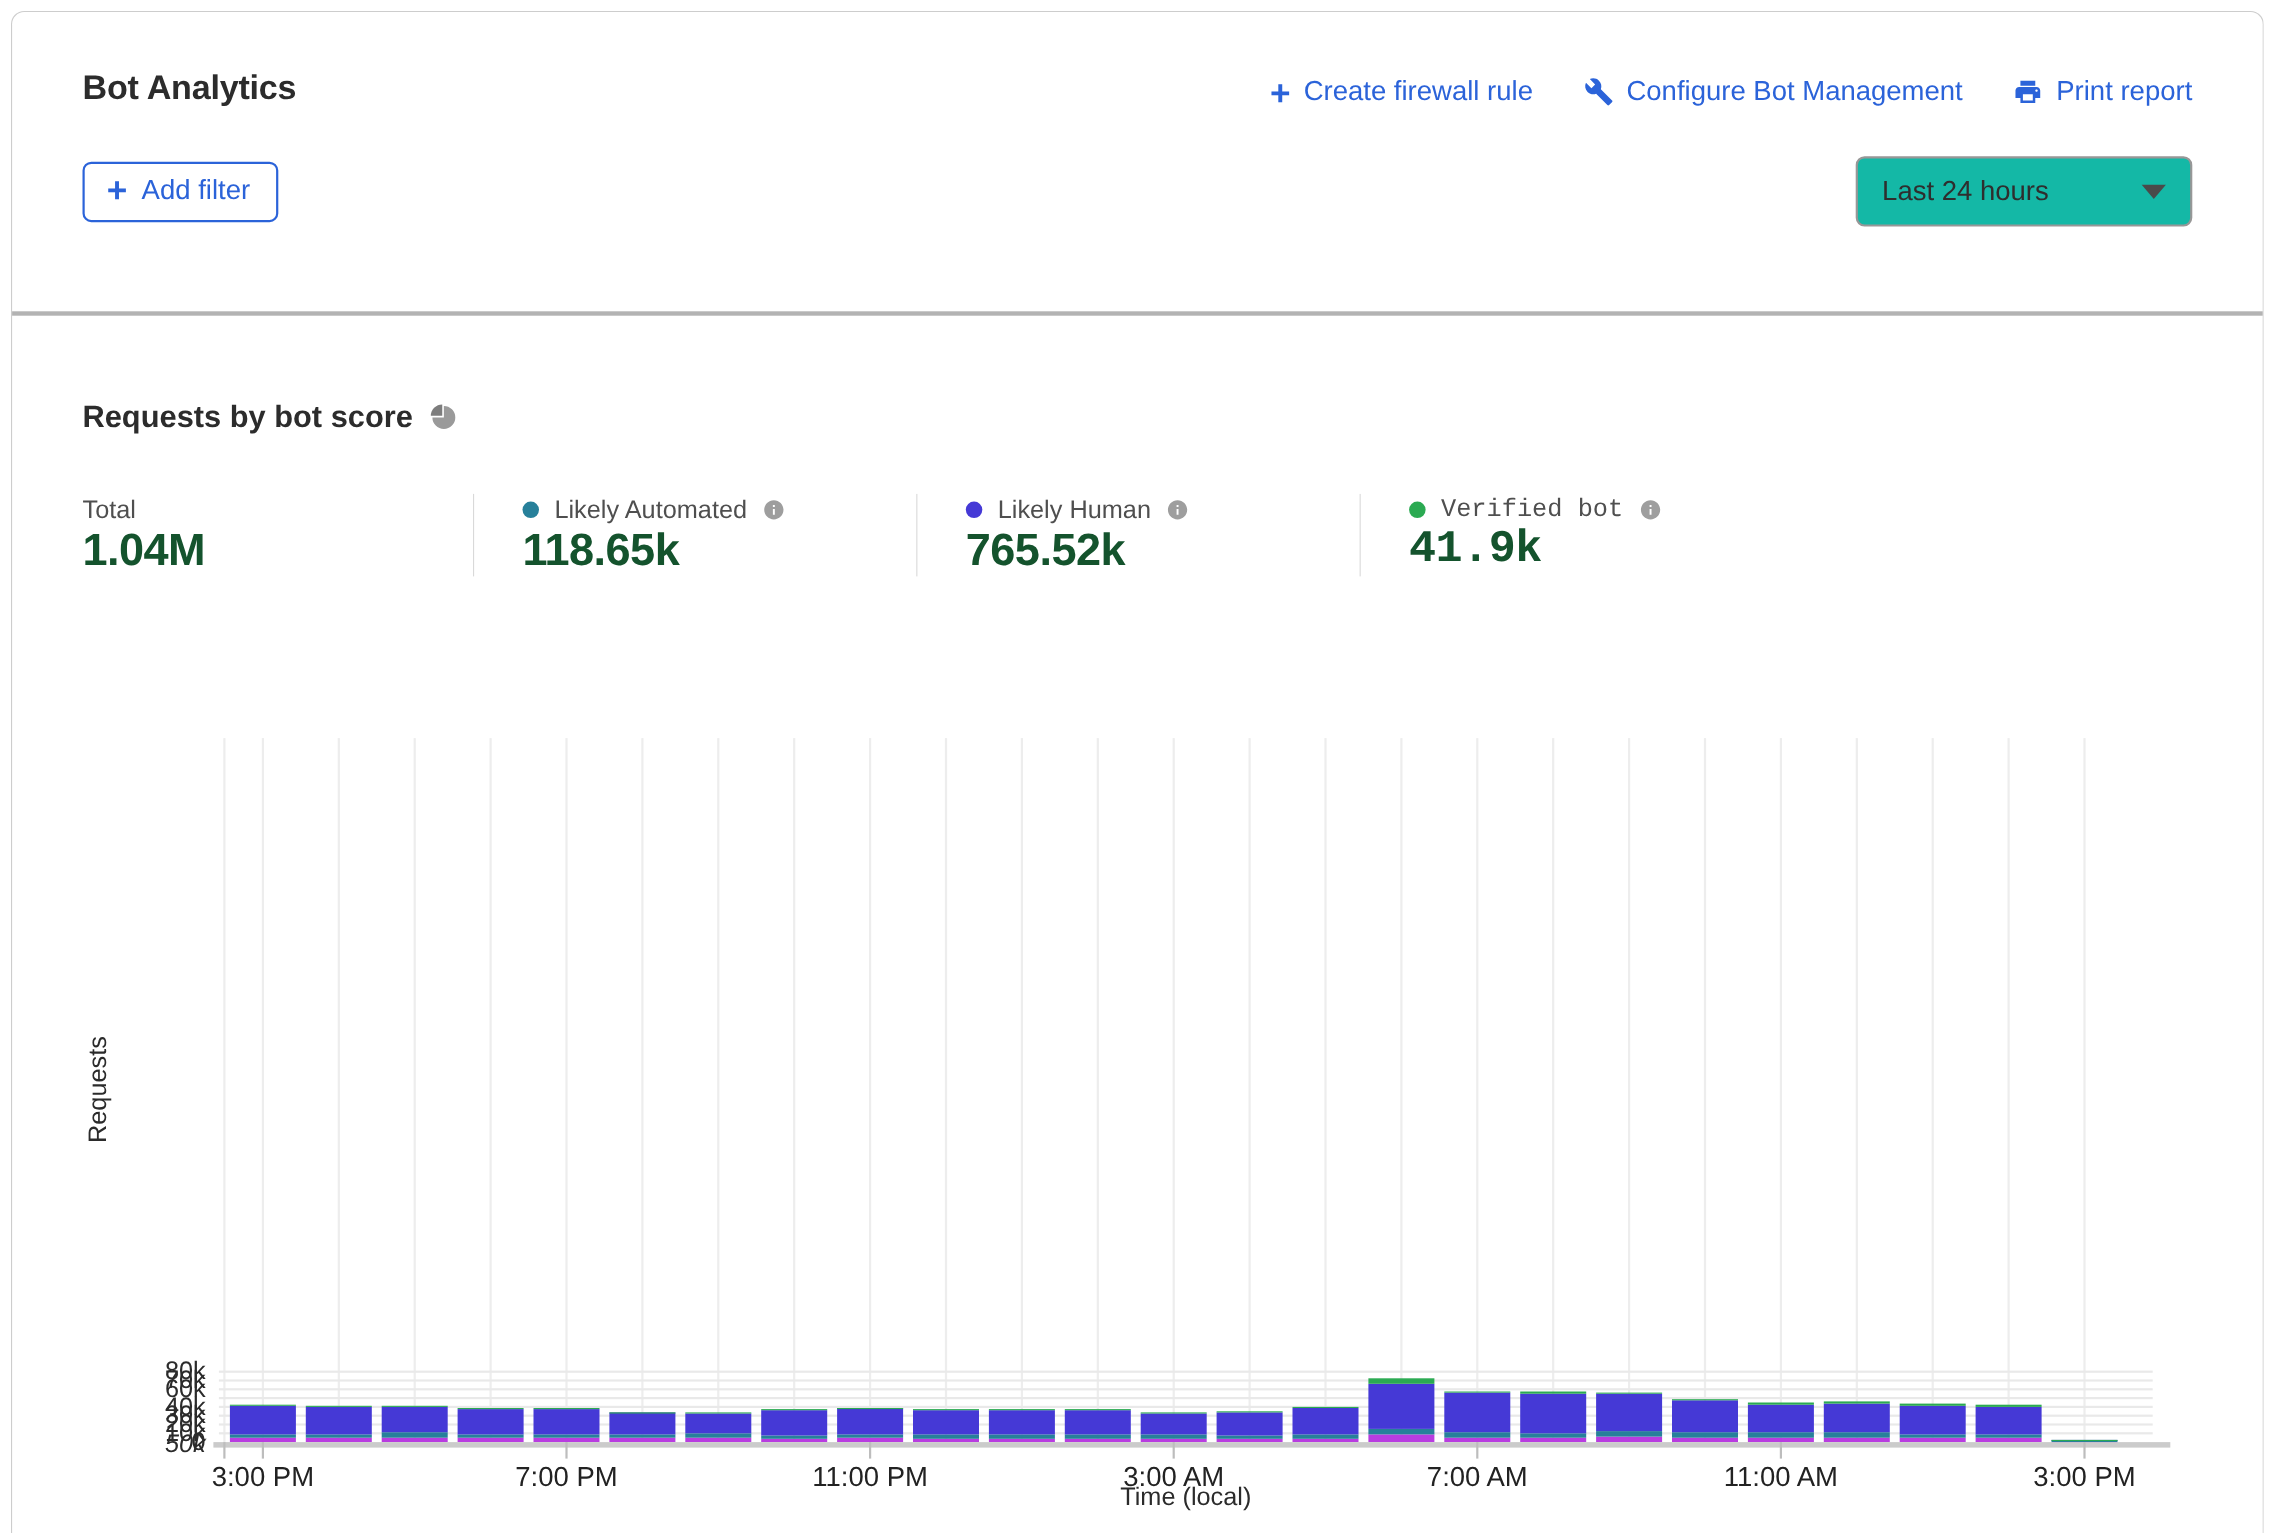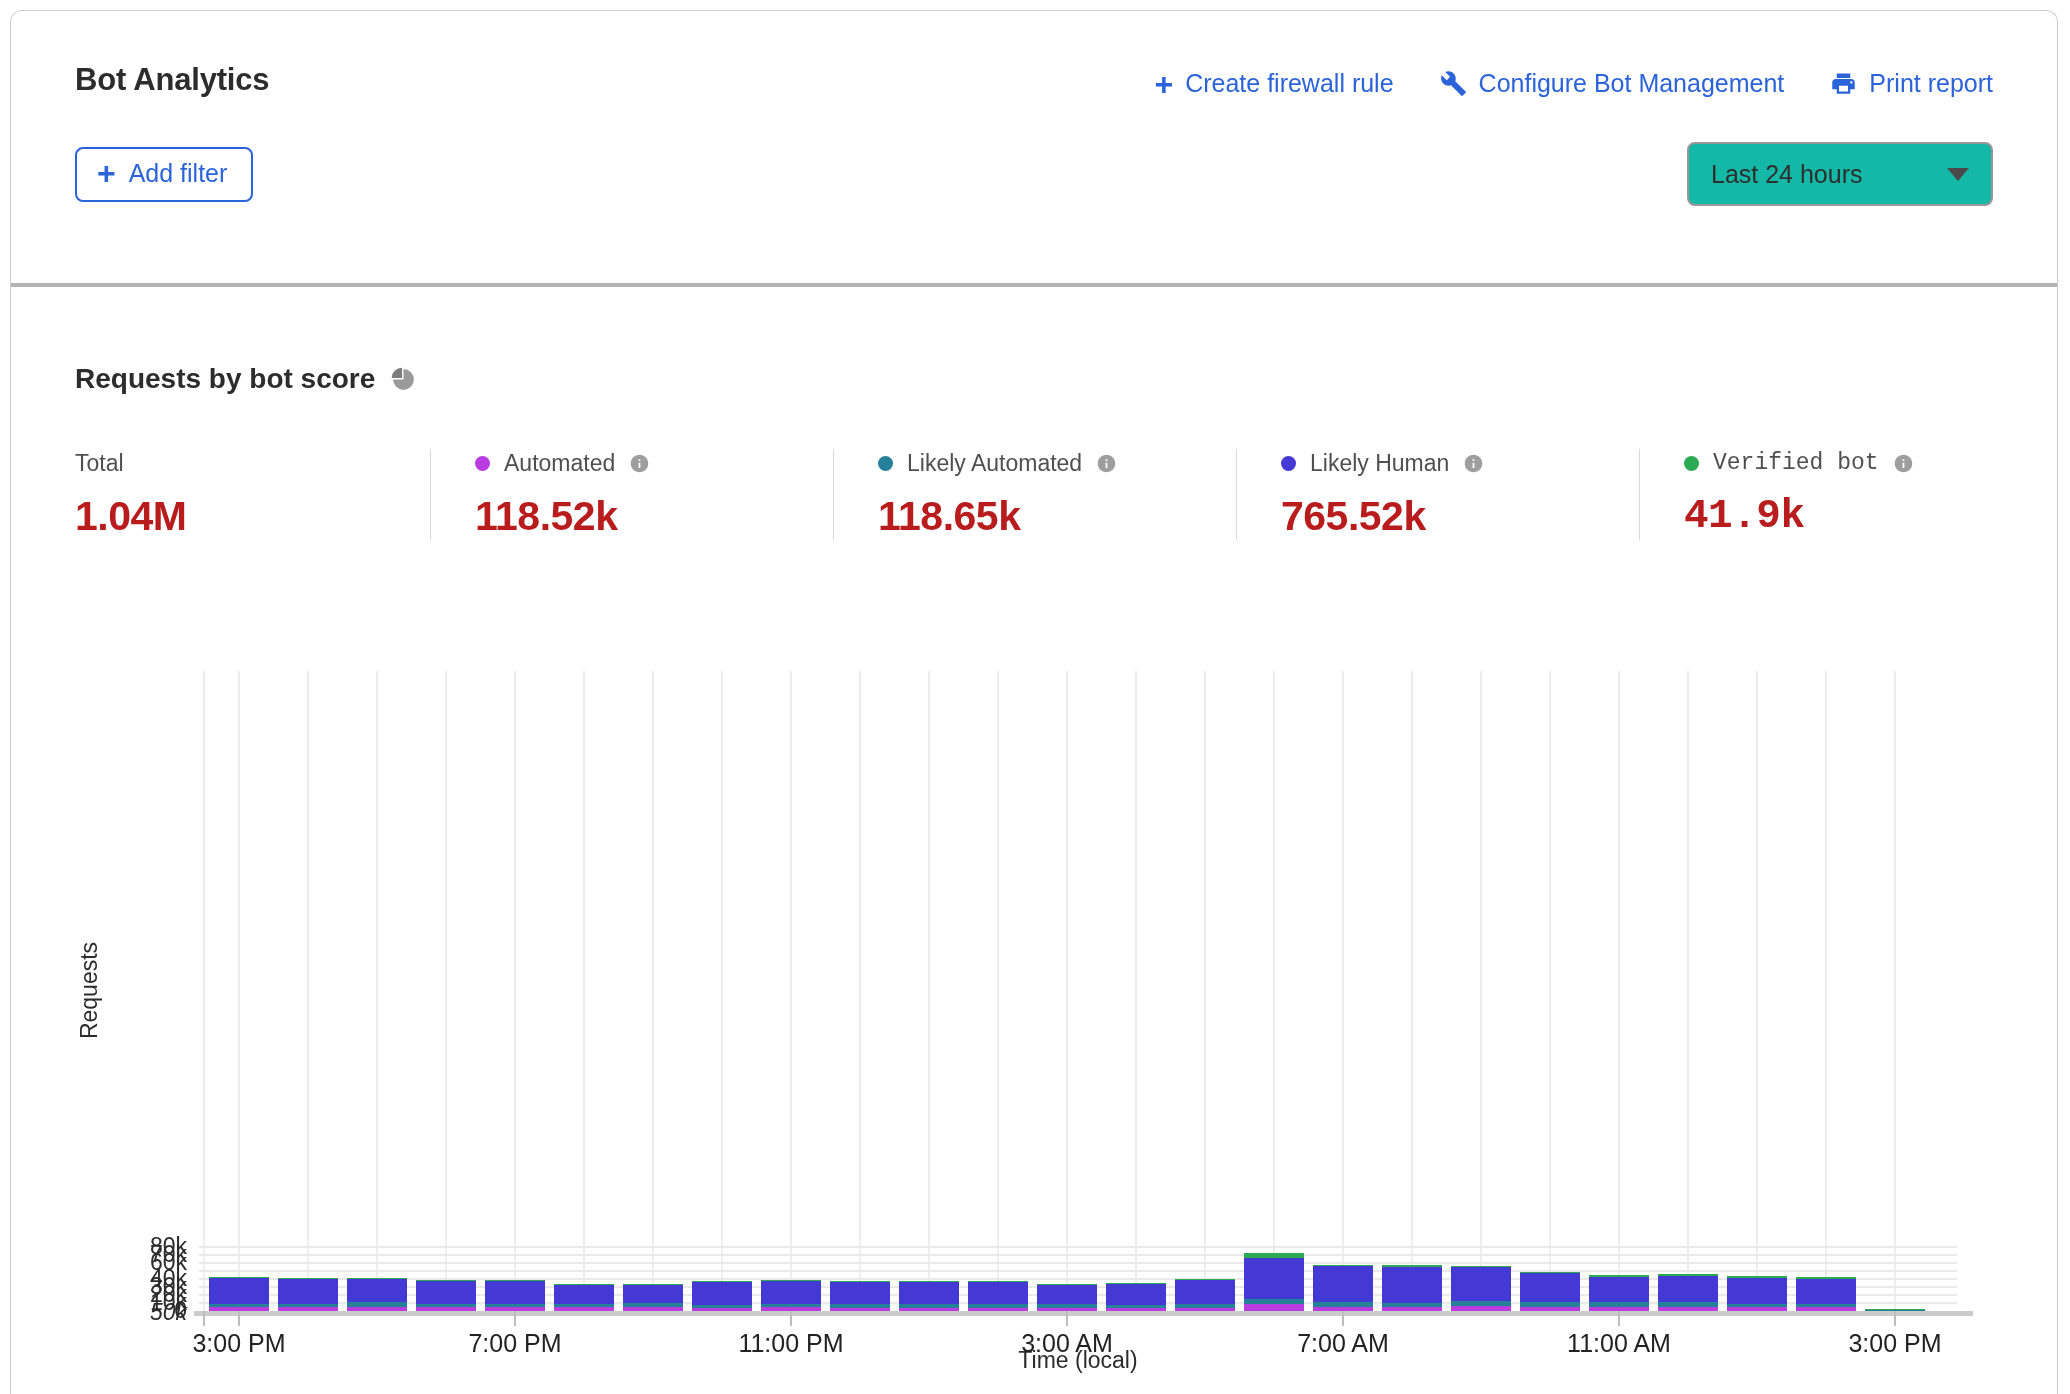--- a/index.html
+++ b/index.html
@@ -33,21 +33,21 @@
   
   .stats-row{position:absolute;top:438px;left:64px;right:64px;display:flex;}
   .stat-card{box-sizing:border-box;}
   .stat-card.first{flex:0 0 355px;}
   .stat-card.mid{flex:0 0 403px;border-left:1px solid #d9d9d9;padding-left:44px;}
   .stat-card.last{flex:1 1 auto;border-left:1px solid #d9d9d9;padding-left:44px;font-family:Liberation Mono, monospace;}
   .stat-label-row{display:flex;align-items:center;gap:14px;height:28px;}
   .stat-label{font-size:23px;color:#4f4f4f;white-space:nowrap;}
   .dot{width:15px;height:15px;border-radius:50%;flex:0 0 auto;}
   .info-icon svg{width:21px;height:21px;fill:#9e9e9e;display:block;}
-  .stat-value{margin-top:16px;font-size:41px;font-weight:700;color:#b91c1c;letter-spacing:-.5px;}
+  .stat-value{font-size:41px;font-weight:700;color:#14532d;letter-spacing:-.5px;}
   
   .chart{position:absolute;inset:0;}
   .hgrid{position:absolute;height:2px;background:#e9e9e9;}
   .vgrid{position:absolute;width:2px;background:#ededed;}
   .xaxis-line{position:absolute;height:5px;background:#cbcbcb;}
   .ylab{position:absolute;font-size:23px;color:#2b2b2b;text-align:right;width:130px;}
   .xlab{position:absolute;font-size:25px;color:#222;transform:translateX(-50%);white-space:nowrap;}
   .xtick{position:absolute;width:2px;height:15px;background:#bdbdbd;}
   .bar-seg{position:absolute;}
   .y-axis-title{position:absolute;left:18px;top:966px;width:120px;text-align:center;font-size:23px;color:#2b2b2b;transform:rotate(-90deg);}
@@ -107,32 +107,20 @@
       </svg>
     </span>
   </div>
 
   <div class="stats-row">
       <div class="stat-card first">
         <div class="stat-label-row">
           <span class="stat-label">Total</span>
         </div>
         <div class="stat-value">1.04M</div>
-      </div>
-      <div class="stat-card mid">
-        <div class="stat-label-row">
-          <span class="dot" style="background: rgb(184, 60, 224);"></span>
-          <span class="stat-label">Automated</span>
-          <span class="info-icon">
-            <svg viewBox="0 0 24 24">
-              <path d="M12 2C6.48 2 2 6.48 2 12s4.48 10 10 10 10-4.48 10-10S17.52 2 12 2zm1 15h-2v-6h2v6zm0-8h-2V7h2v2z"></path>
-            </svg>
-          </span>
-        </div>
-        <div class="stat-value">118.52k</div>
       </div>
       <div class="stat-card mid">
         <div class="stat-label-row">
           <span class="dot" style="background: rgb(39, 128, 154);"></span>
           <span class="stat-label">Likely Automated</span>
           <span class="info-icon">
             <svg viewBox="0 0 24 24">
               <path d="M12 2C6.48 2 2 6.48 2 12s4.48 10 10 10 10-4.48 10-10S17.52 2 12 2zm1 15h-2v-6h2v6zm0-8h-2V7h2v2z"></path>
             </svg>
           </span>

